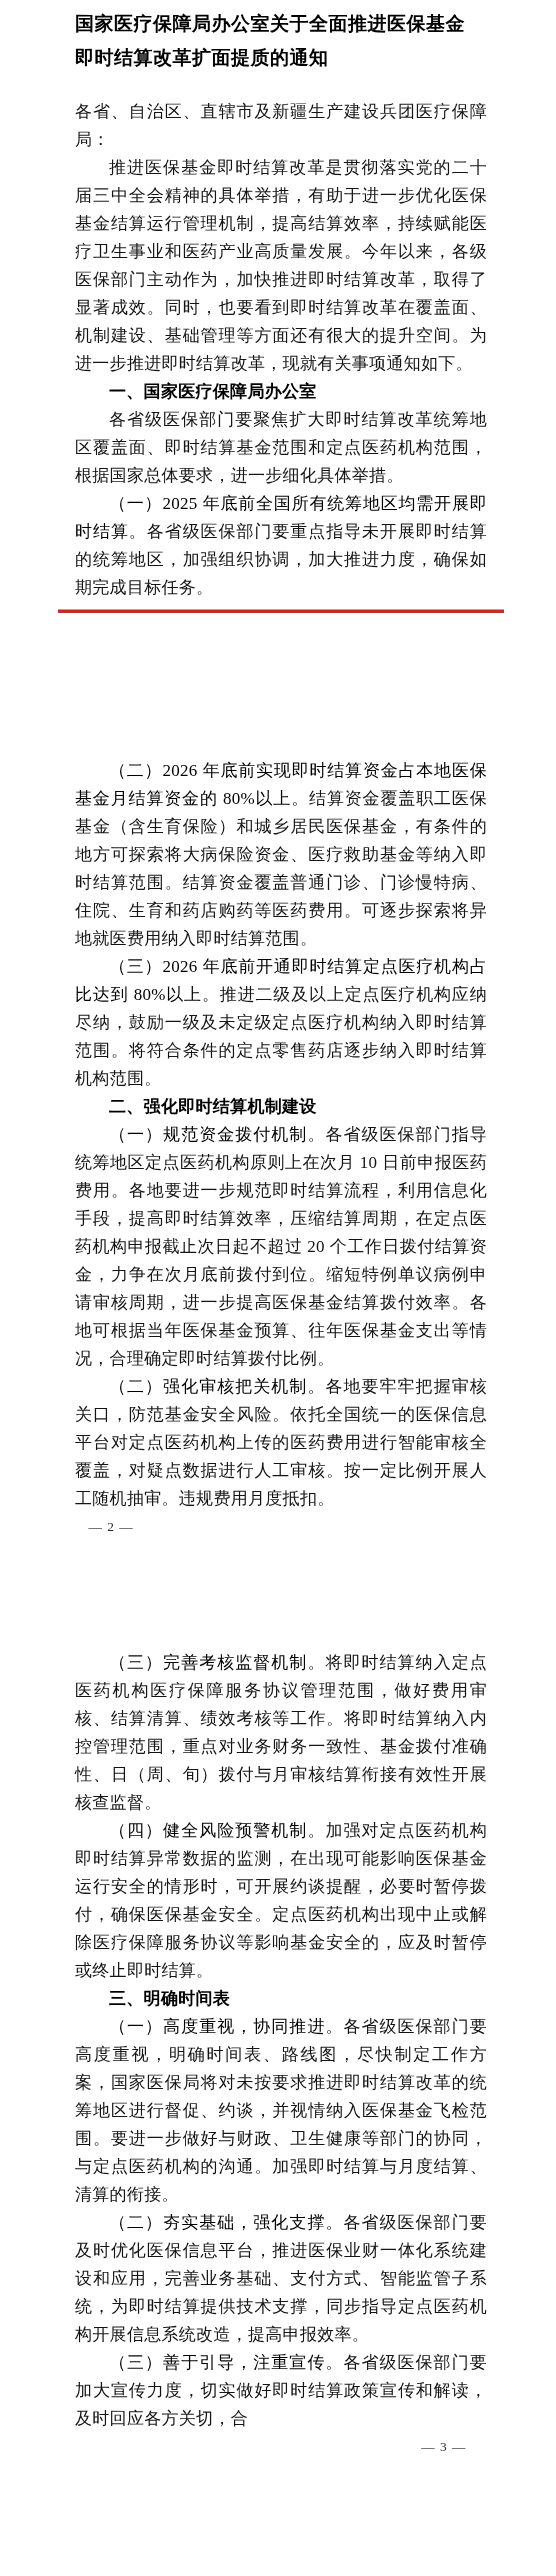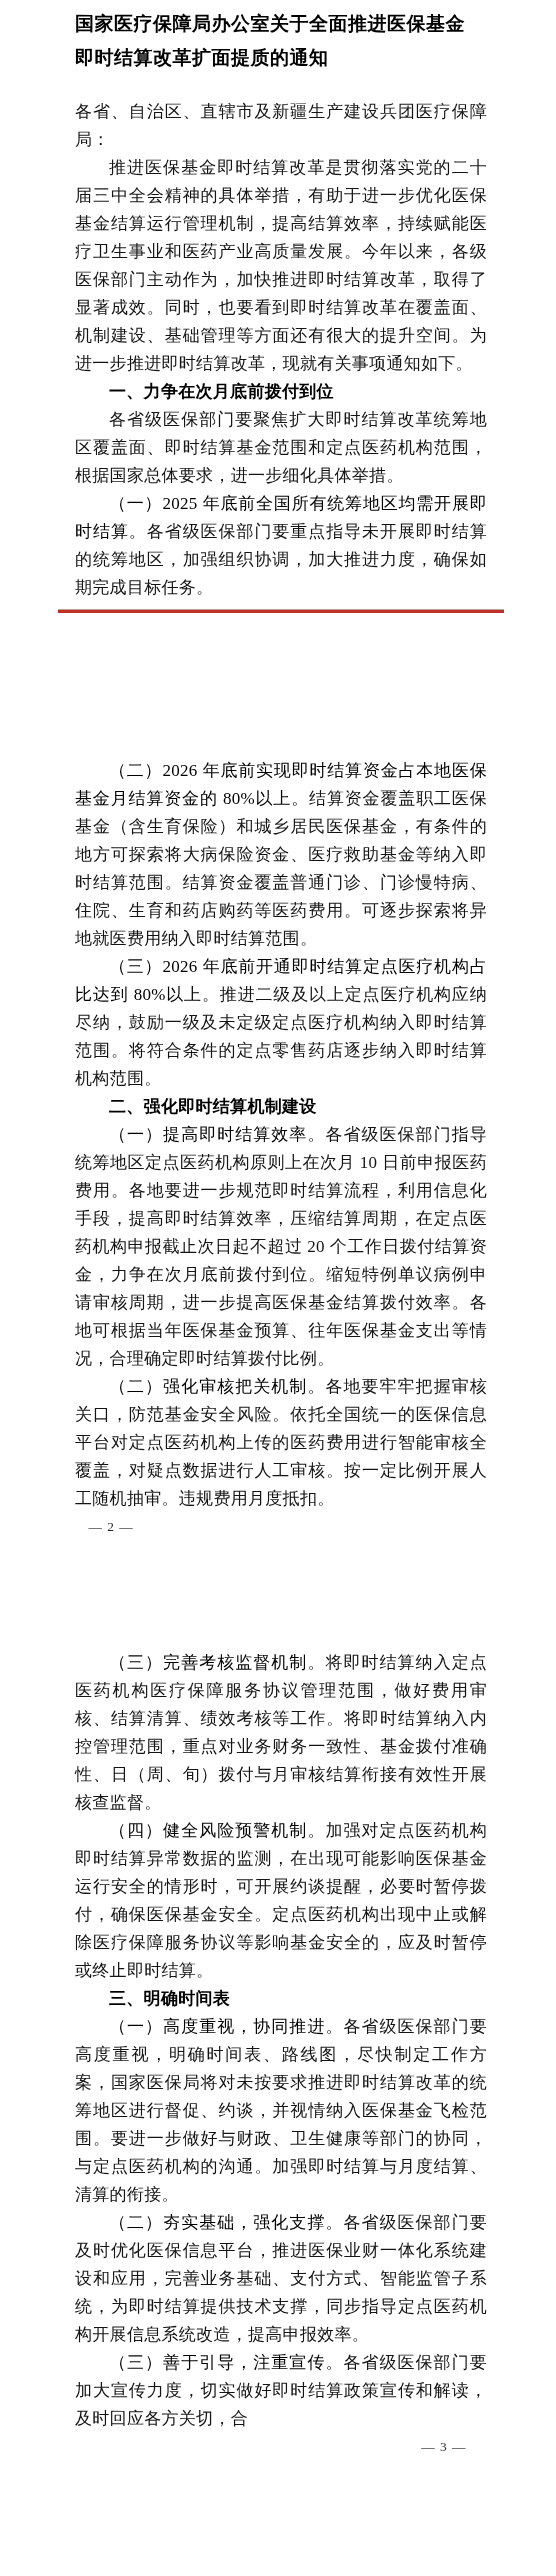--- a/index.html
+++ b/index.html
@@ -50,37 +50,37 @@
 
   <header class="title">
     <div>国家医疗保障局办公室关于全面推进医保基金</div>
     <div>即时结算改革扩面提质的通知</div>
   </header>
 
   <section class="page page1">
     <div class="blocks">
         <p class="salutation">各省、自治区、直辖市及新疆生产建设兵团医疗保障局：</p>
         <p class="paragraph">推进医保基金即时结算改革是贯彻落实党的二十届三中全会精神的具体举措，有助于进一步优化医保基金结算运行管理机制，提高结算效率，持续赋能医疗卫生事业和医药产业高质量发展。今年以来，各级医保部门主动作为，加快推进即时结算改革，取得了显著成效。同时，也要看到即时结算改革在覆盖面、机制建设、基础管理等方面还有很大的提升空间。为进一步推进即时结算改革，现就有关事项通知如下。</p>
-        <p class="heading">一、力争在次月底前拨付到位</p>
+        <p class="heading">一、国家医疗保障局办公室</p>
         <p class="paragraph">各省级医保部门要聚焦扩大即时结算改革统筹地区覆盖面、即时结算基金范围和定点医药机构范围，根据国家总体要求，进一步细化具体举措。</p>
         <p class="paragraph"><b>（一）2025 年底前全国所有统筹地区均需开展即时结算。</b>各省级医保部门要重点指导未开展即时结算的统筹地区，加强组织协调，加大推进力度，确保如期完成目标任务。</p>
       </div>
   </section>
 
   <div class="pagebreak">
     <div class="rule-tan"></div>
     <div class="rule-red"></div>
   </div>
 
   <section class="page page2">
     <div class="blocks">
         <p class="paragraph"><b>（二）2026 年底前实现即时结算资金占本地医保基金月结算资金的 80%以上。</b>结算资金覆盖职工医保基金（含生育保险）和城乡居民医保基金，有条件的地方可探索将大病保险资金、医疗救助基金等纳入即时结算范围。结算资金覆盖普通门诊、门诊慢特病、住院、生育和药店购药等医药费用。可逐步探索将异地就医费用纳入即时结算范围。</p>
         <p class="paragraph"><b>（三）2026 年底前开通即时结算定点医疗机构占比达到 80%以上。</b>推进二级及以上定点医疗机构应纳尽纳，鼓励一级及未定级定点医疗机构纳入即时结算范围。将符合条件的定点零售药店逐步纳入即时结算机构范围。</p>
         <p class="heading">二、强化即时结算机制建设</p>
-        <p class="paragraph"><b>（一）提高即时结算效率。</b>各省级医保部门指导统筹地区定点医药机构原则上在次月 10 日前申报医药费用。各地要进一步规范即时结算流程，利用信息化手段，提高即时结算效率，压缩结算周期，在定点医药机构申报截止次日起不超过 20 个工作日拨付结算资金，力争在次月底前拨付到位。缩短特例单议病例申请审核周期，进一步提高医保基金结算拨付效率。各地可根据当年医保基金预算、往年医保基金支出等情况，合理确定即时结算拨付比例。</p>
+        <p class="paragraph"><b>（一）规范资金拨付机制。</b>各省级医保部门指导统筹地区定点医药机构原则上在次月 10 日前申报医药费用。各地要进一步规范即时结算流程，利用信息化手段，提高即时结算效率，压缩结算周期，在定点医药机构申报截止次日起不超过 20 个工作日拨付结算资金，力争在次月底前拨付到位。缩短特例单议病例申请审核周期，进一步提高医保基金结算拨付效率。各地可根据当年医保基金预算、往年医保基金支出等情况，合理确定即时结算拨付比例。</p>
         <p class="paragraph"><b>（二）强化审核把关机制。</b>各地要牢牢把握审核关口，防范基金安全风险。依托全国统一的医保信息平台对定点医药机构上传的医药费用进行智能审核全覆盖，对疑点数据进行人工审核。按一定比例开展人工随机抽审。违规费用月度抵扣。</p>
       </div>
   <div class="pagenum pn-left">— 2 —</div>
     </section>
 
   <section class="page page3">
     <div class="blocks">
         <p class="paragraph"><b>（三）完善考核监督机制。</b>将即时结算纳入定点医药机构医疗保障服务协议管理范围，做好费用审核、结算清算、绩效考核等工作。将即时结算纳入内控管理范围，重点对业务财务一致性、基金拨付准确性、日（周、旬）拨付与月审核结算衔接有效性开展核查监督。</p>
         <p class="paragraph"><b>（四）健全风险预警机制。</b>加强对定点医药机构即时结算异常数据的监测，在出现可能影响医保基金运行安全的情形时，可开展约谈提醒，必要时暂停拨付，确保医保基金安全。定点医药机构出现中止或解除医疗保障服务协议等影响基金安全的，应及时暂停或终止即时结算。</p>
         <p class="heading">三、明确时间表</p>

